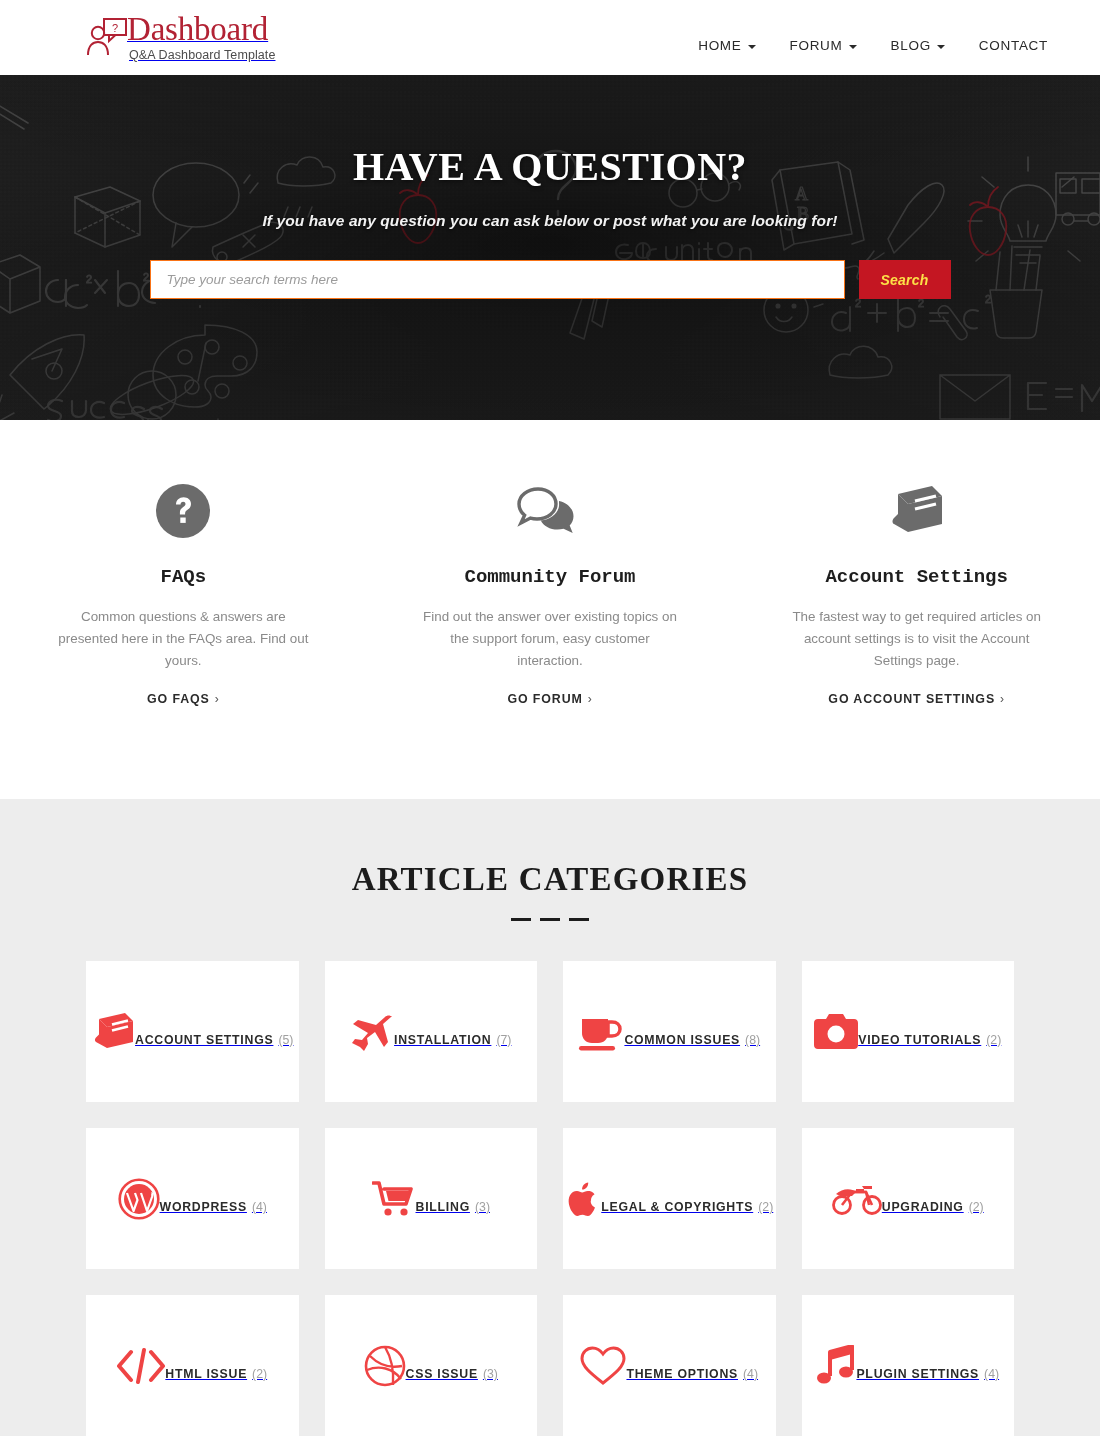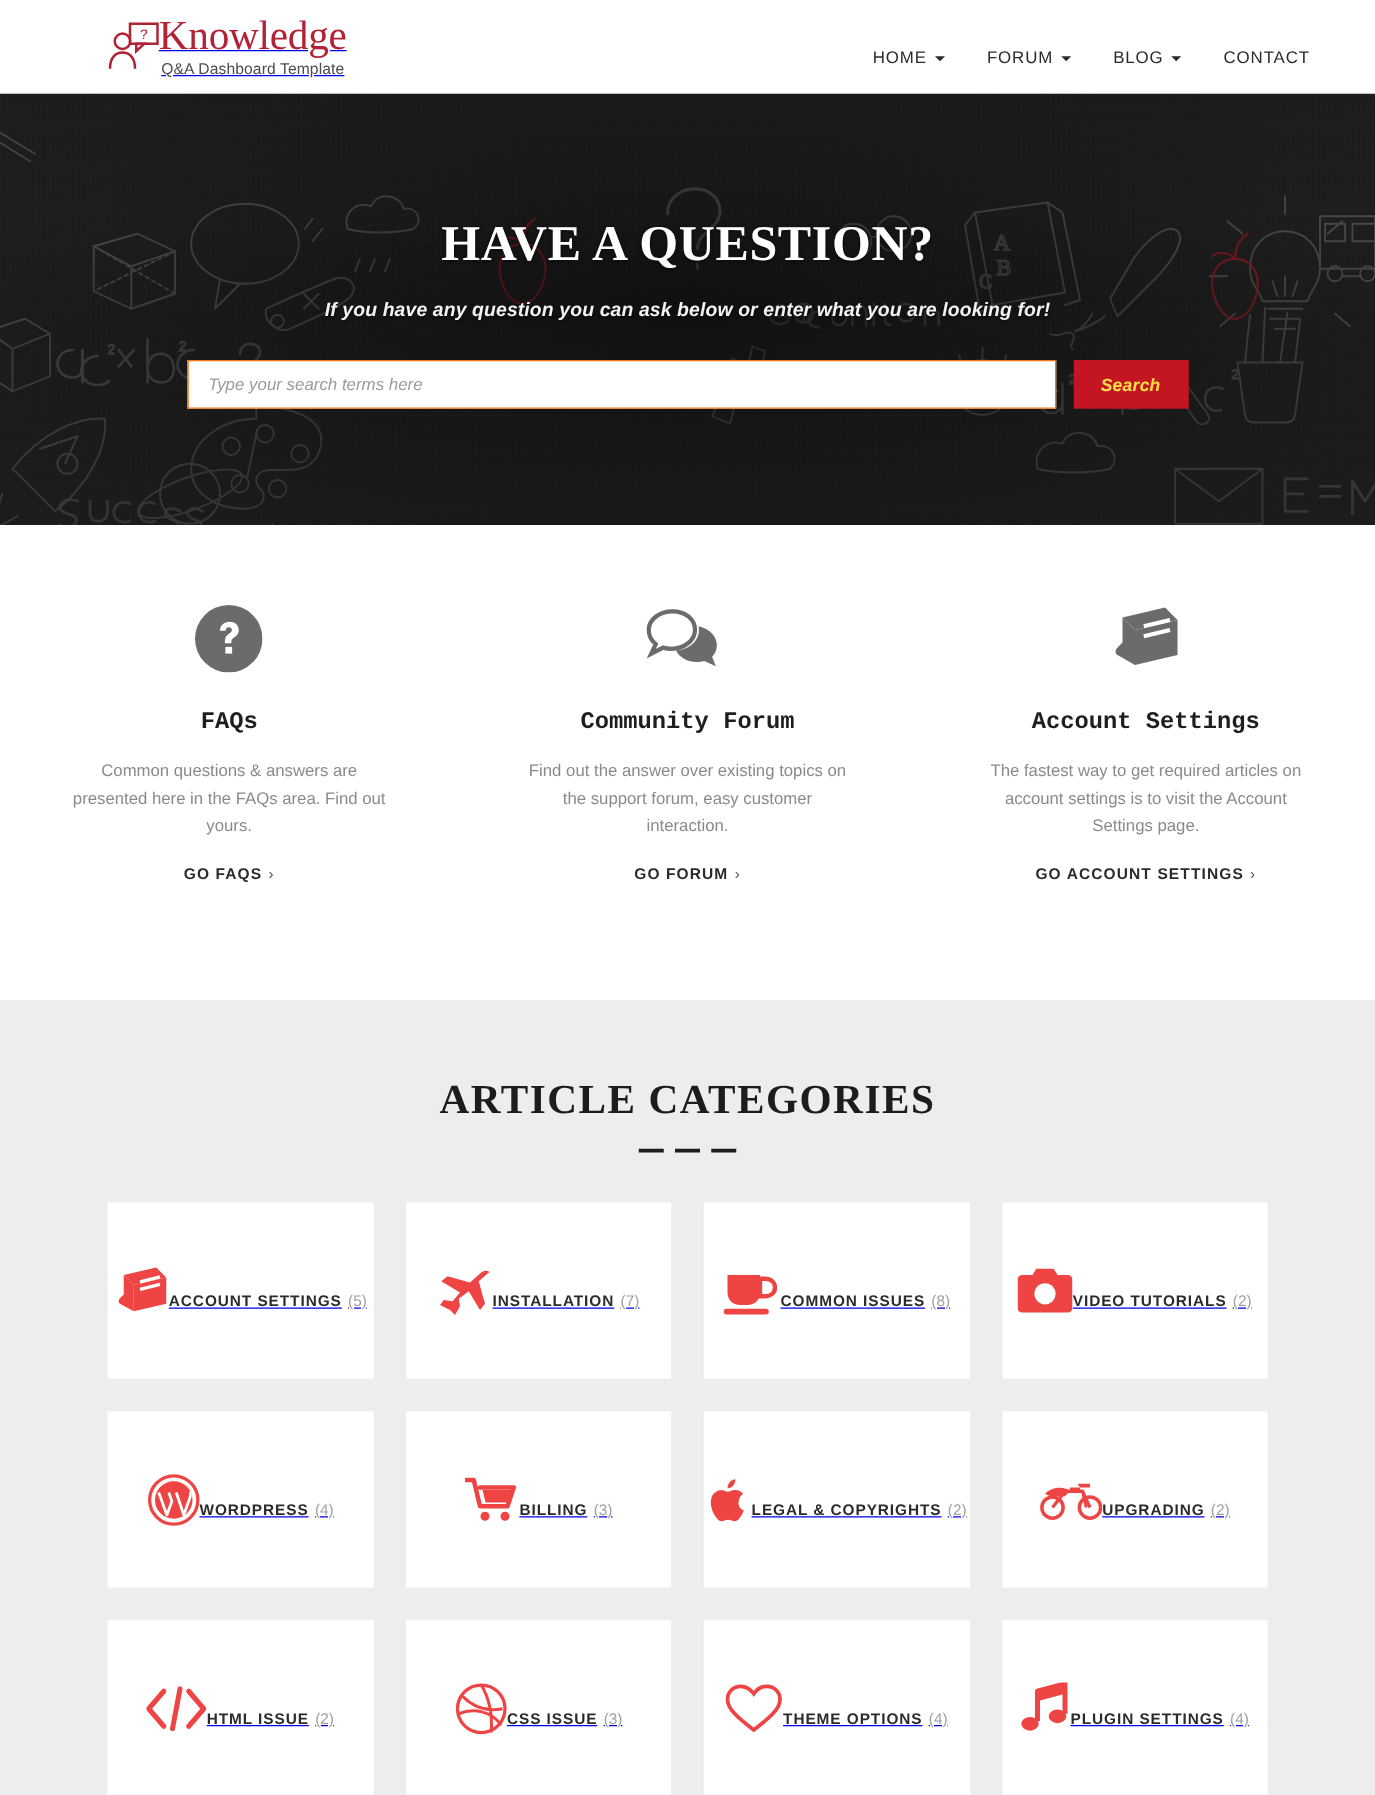--- a/index.html
+++ b/index.html
@@ -71,21 +71,21 @@
   .hero-vignette {
     position: absolute; inset: 0;
     background:
       radial-gradient(ellipse 75% 70% at 50% 48%, rgba(0,0,0,0.55) 0%, rgba(0,0,0,0.30) 45%, rgba(0,0,0,0.05) 100%),
       linear-gradient(180deg, rgba(20,20,20,0.35) 0%, rgba(20,20,20,0.05) 30%, rgba(20,20,20,0.45) 100%);
   }
   .hero-inner {
     position: relative;
     z-index: 5;
     text-align: center;
-    padding-top: 96px;
+    padding-top: 68px;
   }
   .hero-title {
     font-family: "Liberation Serif", serif;
     font-weight: bold;
     font-size: 40px;
     color: #ffffff;
     letter-spacing: 0.5px;
     text-shadow: 0 1px 4px rgba(0,0,0,0.6);
   }
   .hero-sub {
@@ -225,21 +225,21 @@
     <span class="logo-mark">
       <svg viewBox="0 0 46 44" width="46" height="44">
         <circle cx="13" cy="16" r="6.2" fill="none" stroke="#b22234" stroke-width="2"></circle>
         <path d="M3 38 C3 28.5 8 25 13 25 C18 25 23 28.5 23 38" fill="none" stroke="#b22234" stroke-width="2"></path>
         <rect x="19" y="2" width="22" height="16" fill="none" stroke="#b22234" stroke-width="2"></rect>
         <path d="M24 18 L24 24 L30.5 18 Z" fill="none" stroke="#b22234" stroke-width="2"></path>
         <text x="30" y="14.5" font-family="Liberation Sans, sans-serif" font-size="11" fill="#b22234" text-anchor="middle">?</text>
       </svg>
     </span>
     <span class="logo-text">
-      <span class="logo-title">Knowledge</span>
+      <span class="logo-title">Dashboard</span>
       <div class="logo-sub">Q&amp;A Dashboard Template</div>
     </span>
   </a>
 
   <nav class="main-nav">
     <a class="nav-item" href="#">
       <span>HOME</span>
       <i class="caret"></i>
     </a>
     <a class="nav-item" href="#">
@@ -411,21 +411,21 @@
         <path d="M418 120 c0 -10 4 -16 10 -20 M418 120 c-6 -6 -14 -6 -18 -2"></path>
         <path d="M988 132 c-12 0 -20 10 -18 24 c2 14 10 24 18 24 c8 0 16 -10 18 -24 c2 -14 -6 -24 -18 -24z"></path>
         <path d="M988 132 c0 -10 4 -16 10 -20 M988 132 c-6 -6 -14 -6 -18 -2"></path>
       </g>
     </svg>
   </div>
   <div class="hero-vignette"></div>
 
   <div class="hero-inner">
     <h1 class="hero-title">HAVE A QUESTION?</h1>
-    <p class="hero-sub">If you have any question you can ask below or enter what you are looking for!</p>
+    <p class="hero-sub">If you have any question you can ask below or post what you are looking for!</p>
     <form class="search-row">
       <input class="search-input" type="text" placeholder="Type your search terms here" style="">
       <button class="search-btn" type="submit">Search</button>
     </form>
   </div>
 </section>
 
 <section class="features">
   <div class="feature">
     <div class="feature-icon">

